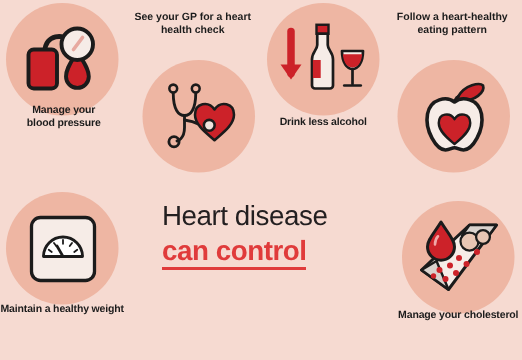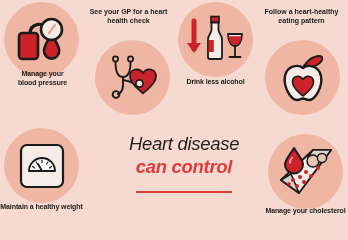--- a/index.html
+++ b/index.html
@@ -31,40 +31,39 @@
     font-weight:bold;
     font-size:7px;
     line-height:8.6px;
     text-align:center;
     white-space:pre-line;
   }
   
   #headline{
     position:absolute;
     left:108px;top:134px;width:152px;
-    text-align:center;
-    font-style:italic;
+    text-align:left;
   }
   #headline .l1,#headline .l2{
     display:block;
     font-size:18.5px;
     line-height:20.5px;
     color:#231f20;
     font-weight:400;
     letter-spacing:-0.3px;
   }
   #headline .l3{
     display:inline-block;
     font-size:18.5px;
     line-height:21px;
     color:#e03b3b;
     font-weight:bold;
     letter-spacing:-0.3px;
     border-bottom:2.5px solid #e03b3b;
-    padding-bottom:14px;
+    padding-bottom:1px;
     margin-top:1px;
   }
   svg{display:block;overflow:visible;}
 </style>
 </head>
 <body>
 
 <div id="stage">
 
   <div class="circle" style="left:4px;top:2px;width:75px;height:75px;">

